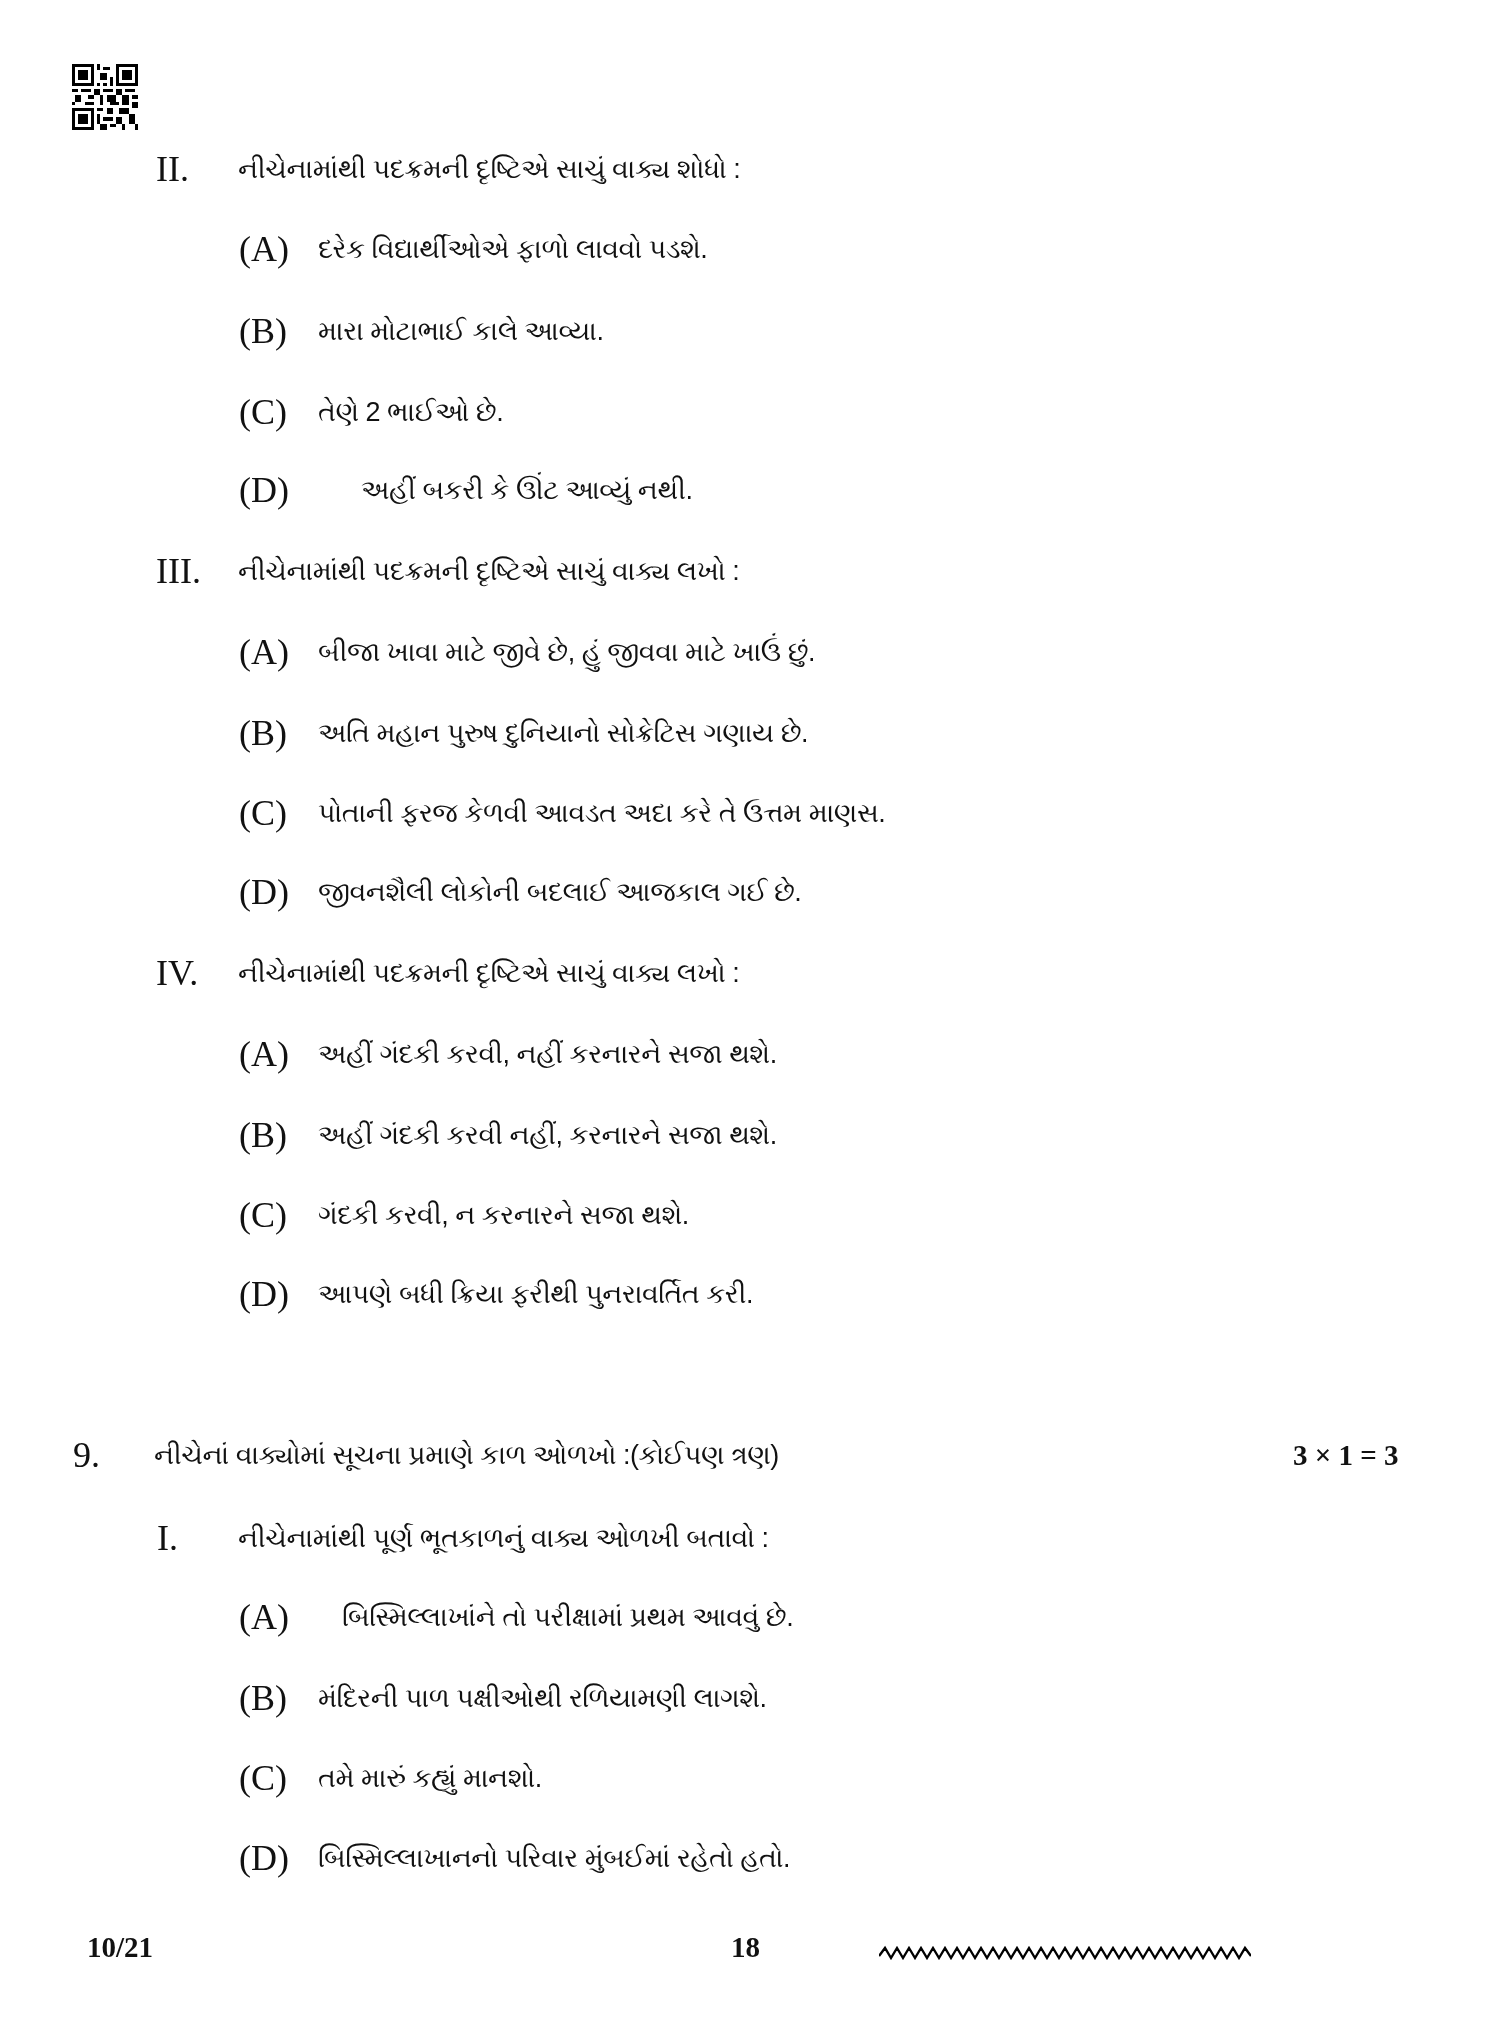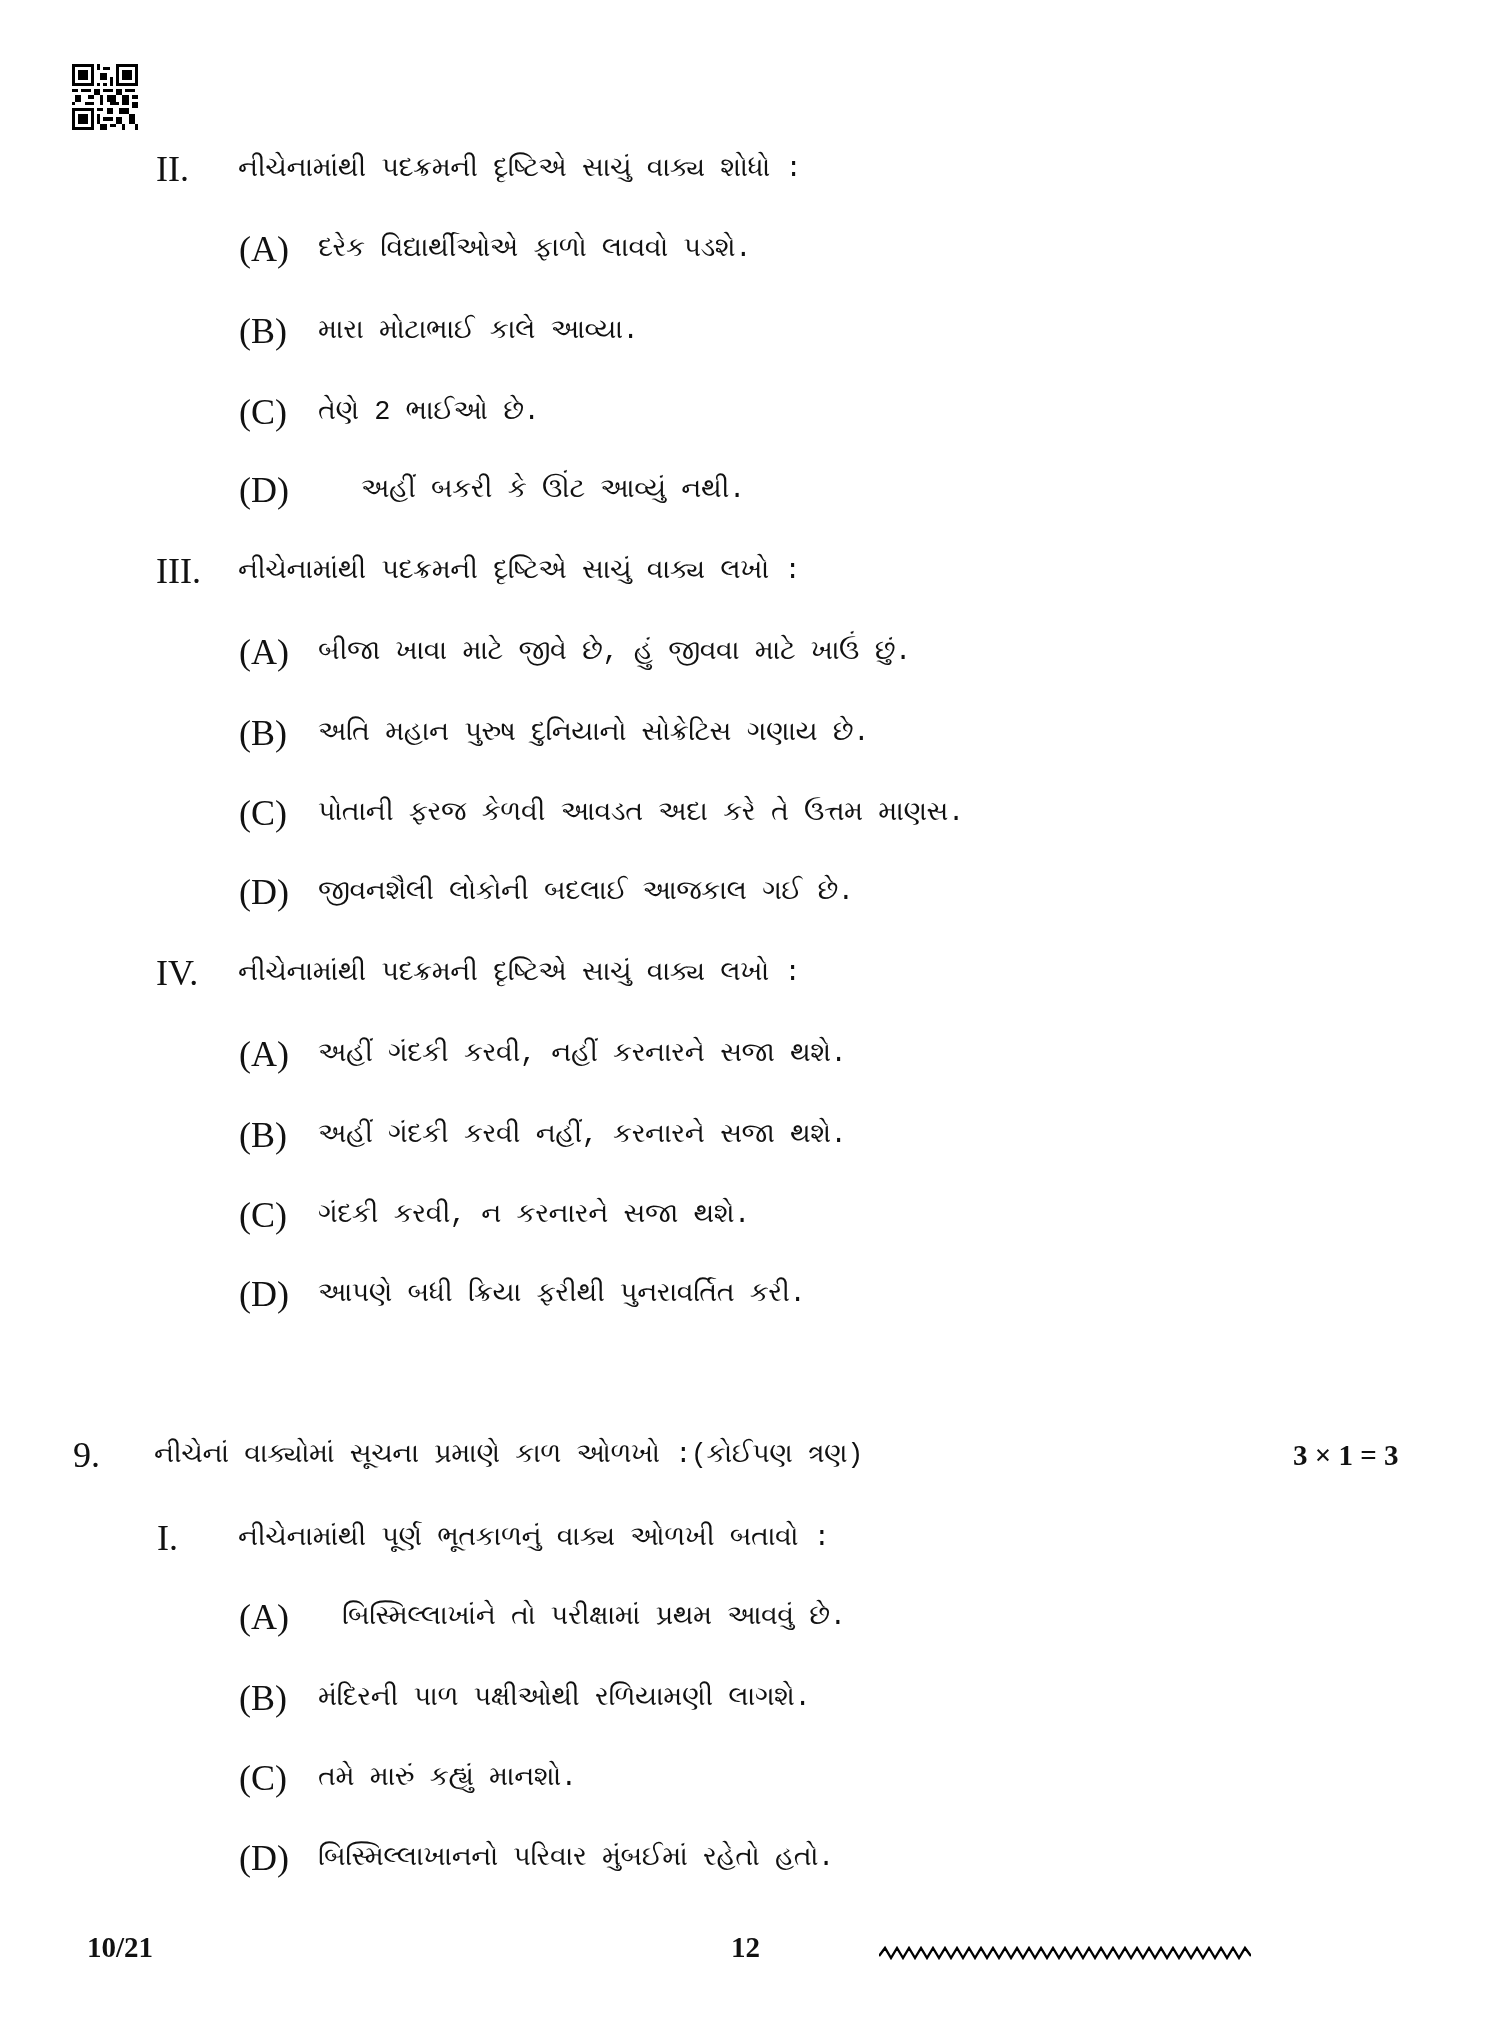--- a/index.html
+++ b/index.html
@@ -1,20 +1,20 @@
 <!DOCTYPE html>
 <html><head>
 <meta charset="utf-8">
 <style>
   html, body { margin: 0; padding: 0; background: #ffffff; }
   body { width: 1505px; height: 2034px; position: relative; overflow: hidden; color: #111111;
          font-family: "DejaVu Sans", sans-serif; }
   .abs { position: absolute; white-space: nowrap; }
   .num { font-family: "Liberation Serif", serif; font-size: 36px; line-height: 40px; }
-  .guj { font-family: Liberation Mono, monospace; font-size: 27px; line-height: 40px; letter-spacing: -0.5px; }
+  .guj { font-family: Liberation Sans, sans-serif; font-size: 27px; line-height: 40px; letter-spacing: -0.5px; }
   .bold { font-weight: bold; }
   .qr { position: absolute; left: 71px; top: 64px; width: 68px; height: 66px; }
   .wavy { position: absolute; left: 879px; top: 1942px; width: 372px; height: 22px; }
 </style>
 </head>
 <body>
 
 <svg class="qr" viewBox="0 0 21 21" shape-rendering="crispEdges">
   <rect width="21" height="21" fill="#fff"></rect>
   <g fill="#000">
@@ -118,17 +118,17 @@
   <span class="abs num" style="left:239px; top:1678px;">(B)</span>
   <span class="abs guj" style="left:318px; top:1678px;">મંદિરની પાળ પક્ષીઓથી રળિયામણી લાગશે.</span>
   <span class="abs num" style="left:239px; top:1758px;">(C)</span>
   <span class="abs guj" style="left:318px; top:1758px;">તમે મારું કહ્યું માનશો.</span>
   <span class="abs num" style="left:239px; top:1838px;">(D)</span>
   <span class="abs guj" style="left:318px; top:1838px;">બિસ્મિલ્લાખાનનો પરિવાર મુંબઈમાં રહેતો હતો.</span>
 </div>
 
 <div>
   <span class="abs num bold" style="left:75px; top:1927px; font-size:29px;margin-left:12px;">10/21</span>
-  <span class="abs num bold" style="left:731px; top:1927px; font-size:29px;">12</span>
+  <span class="abs num bold" style="left:731px; top:1927px; font-size:29px;">18</span>
   <svg class="wavy" viewBox="0 0 372 22" preserveAspectRatio="none">
     <path d="M0 14 L6 6 L12 16 L18 6 L24 16 L30 6 L36 16 L42 6 L48 16 L54 6 L60 16 L66 6 L72 16 L78 6 L84 16 L90 6 L96 16 L102 6 L108 16 L114 6 L120 16 L126 6 L132 16 L138 6 L144 16 L150 6 L156 16 L162 6 L168 16 L174 6 L180 16 L186 6 L192 16 L198 6 L204 16 L210 6 L216 16 L222 6 L228 16 L234 6 L240 16 L246 6 L252 16 L258 6 L264 16 L270 6 L276 16 L282 6 L288 16 L294 6 L300 16 L306 6 L312 16 L318 6 L324 16 L330 6 L336 16 L342 6 L348 16 L354 6 L360 16 L366 6 L372 14" fill="none" stroke="#000" stroke-width="2.4" stroke-linejoin="miter"></path>
   </svg>
 </div>
 
 </body></html>

